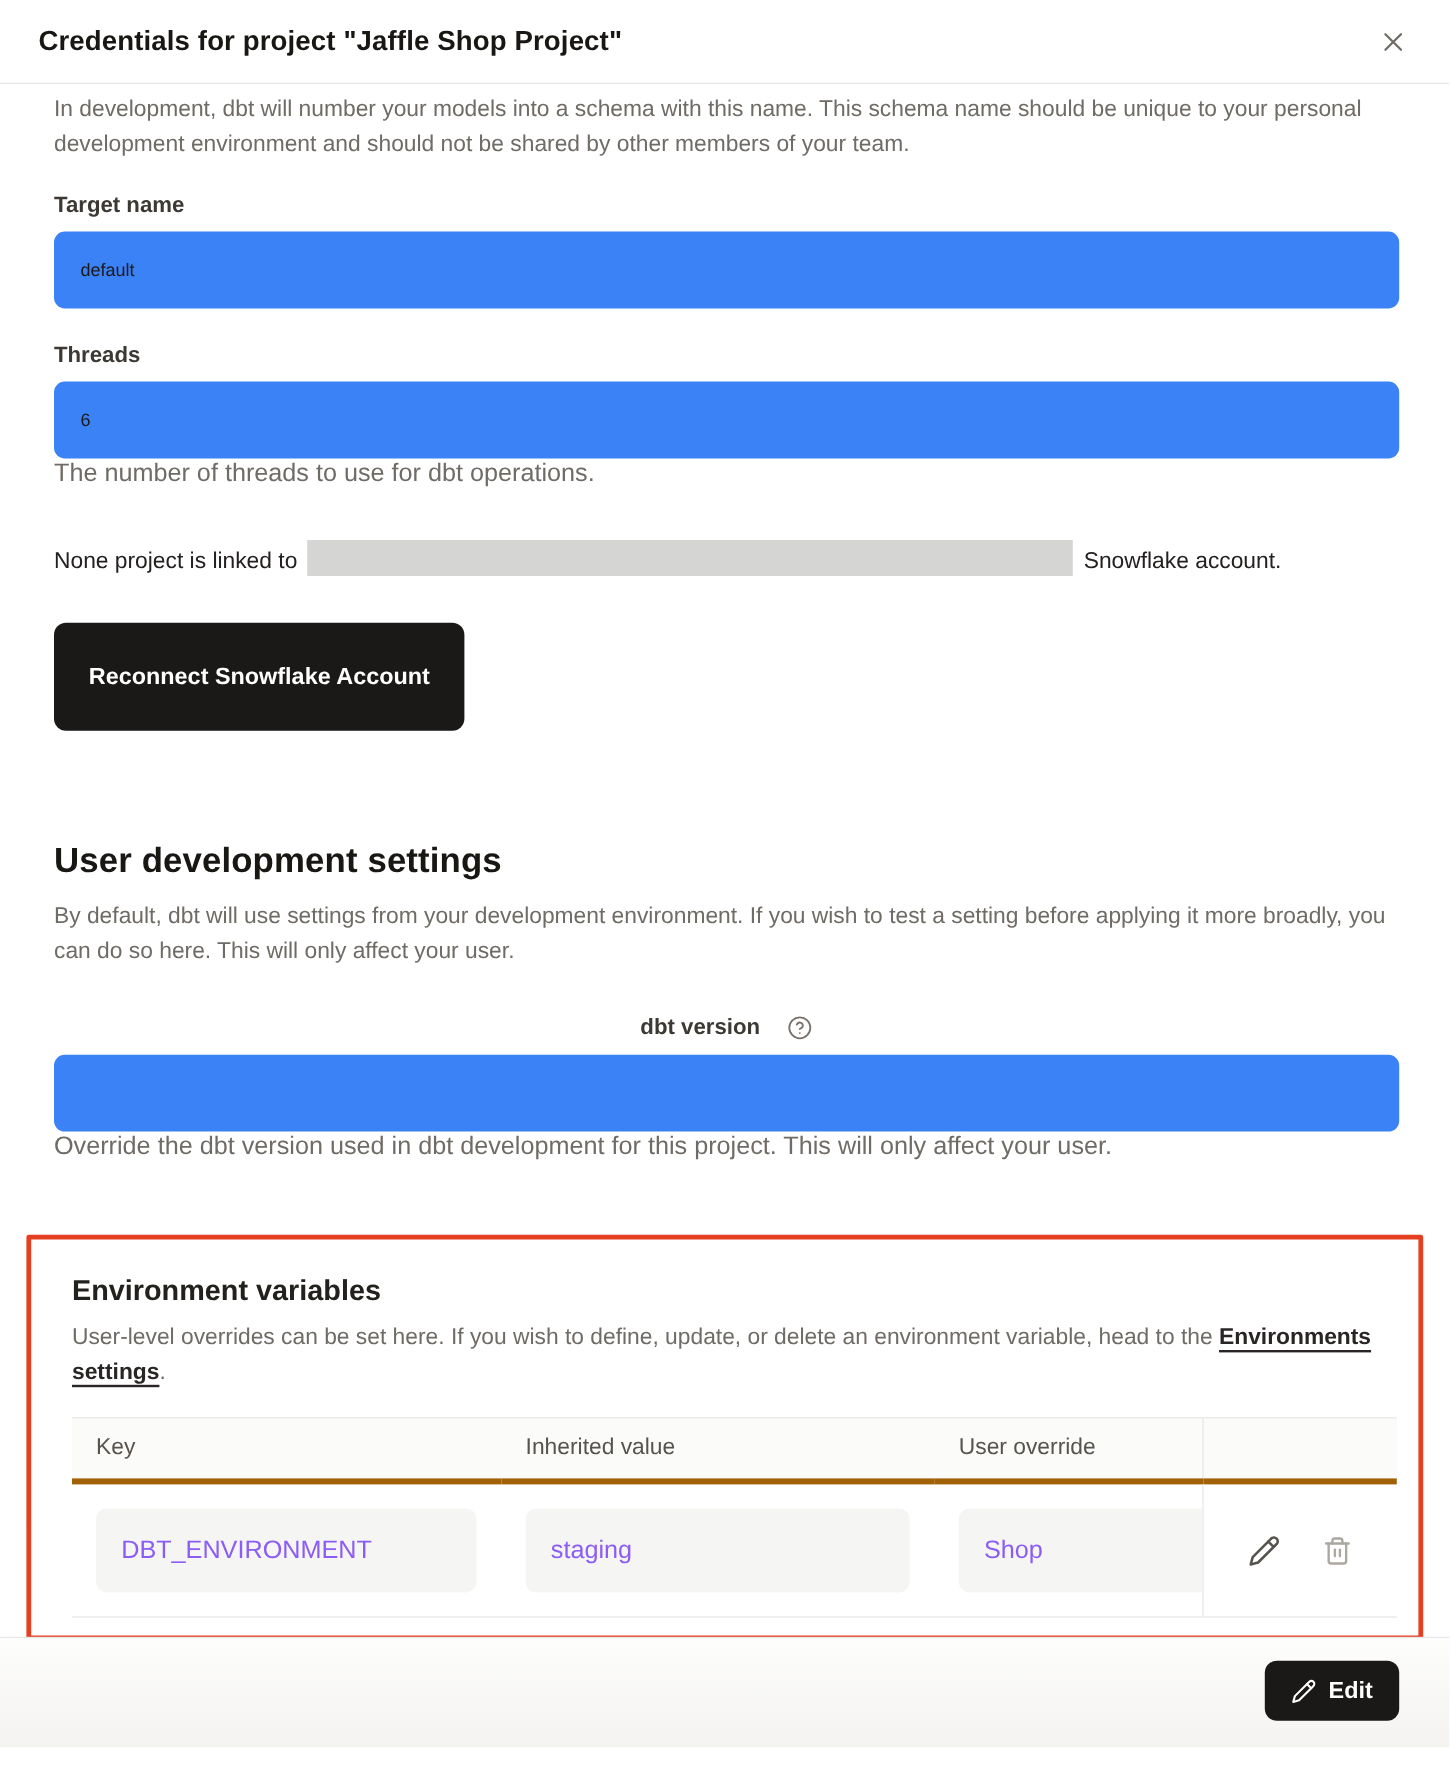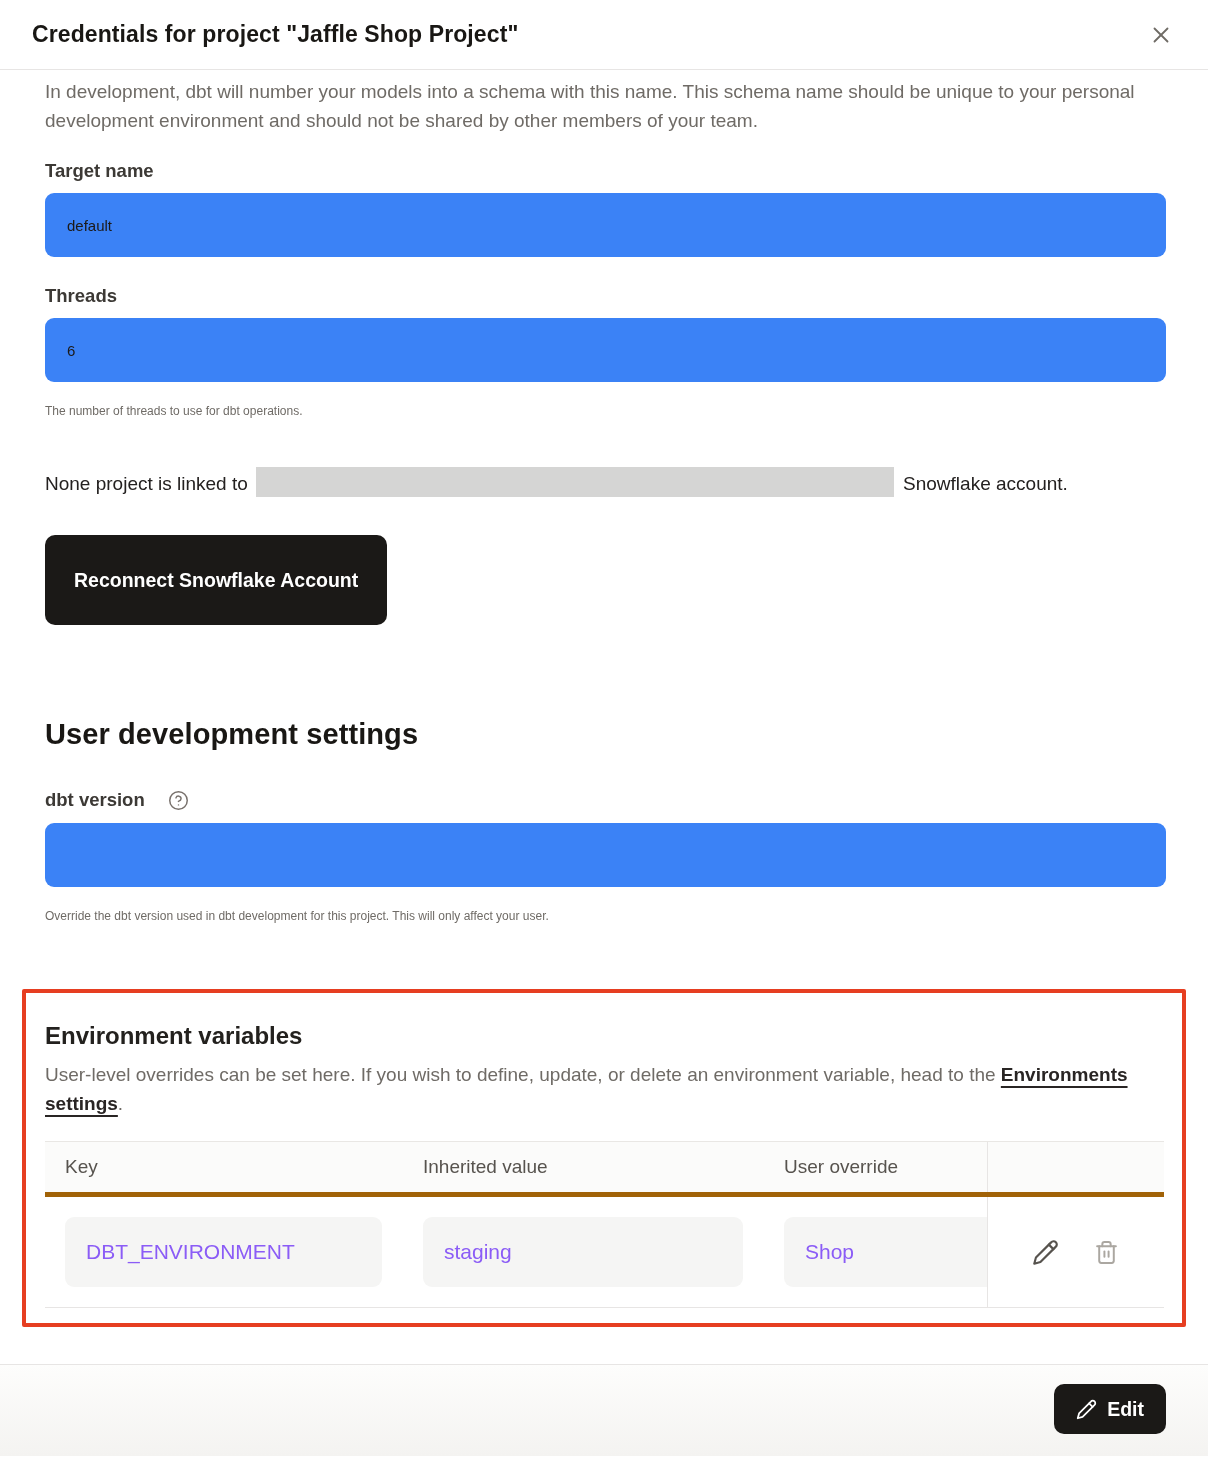--- a/index.html
+++ b/index.html
@@ -73,24 +73,23 @@
     border: none;
     border-radius: 9px;
     padding: 0 22px;
     font-size: 15px;
     color: #1c1917;
     font-family: inherit;
     outline: none;
   }
 
   .helper {
-    font-size: 12px;
+    font-size: 21px;
     line-height: 26px;
     color: #6f6b66;
-    margin-top: 16px;
   }
 
   .mt-intro   { margin-bottom: 25px; }
   .mt-field   { margin-top: 28px; }
   .linked-para {
     margin-top: 42px;
     font-size: 19px;
     line-height: 36px;
     color: #242120;
   }
@@ -130,30 +129,31 @@
     letter-spacing: 0.1px;
   }
   .section-desc { margin-top: 14px; }
 
   .label-row {
     display: flex;
     align-items: center;
     gap: 23px;
     margin-top: 38px;
     margin-bottom: 12px;
+    justify-content: center;
   }
   .label-row .field-label { margin-bottom: 0; }
   .help-icon { color: #78716c; display: inline-flex; }
 
   
   .env-box {
     margin: 60px -20px 0 -23px;
     border: 4px solid #e63e21;
     border-radius: 2px;
-    padding: 29px 18px 15px 19px;
+    padding: 29px 18px 15px 34px;
     background: #fff;
   }
   .env-heading {
     font-size: 24px;
     font-weight: 700;
     color: #23211e;
   }
   .env-desc { margin-top: 10px; margin-bottom: 23px; color: #6f6b66; }
   .env-desc .link {
     color: #292524;
@@ -256,20 +256,21 @@
     <div class="helper">The number of threads to use for dbt operations.</div>
   </div>
 
   <p class="linked-para"><span>None project is linked to</span><span class="redaction"></span> <span>Snowflake account.</span></p>
 
   <button class="btn-dark reconnect-btn">
     <span>Reconnect Snowflake Account</span>
   </button>
 
   <h2 class="section-heading">User development settings</h2>
+  <p class="para section-desc">By default, dbt will use settings from your development environment. If you wish to test a setting before applying it more broadly, you can do so here. This will only affect your user.</p>
 
   <div class="label-row">
     <label class="field-label">dbt version</label>
     <span class="help-icon">
       <svg class="icon" width="21" height="21" viewBox="0 0 24 24">
           <circle cx="12" cy="12" r="10"></circle>
           <path d="M9.09 9a3 3 0 0 1 5.83 1c0 2-3 3-3 3"></path>
           <path d="M12 17h.01"></path>
         </svg>
     </span>

